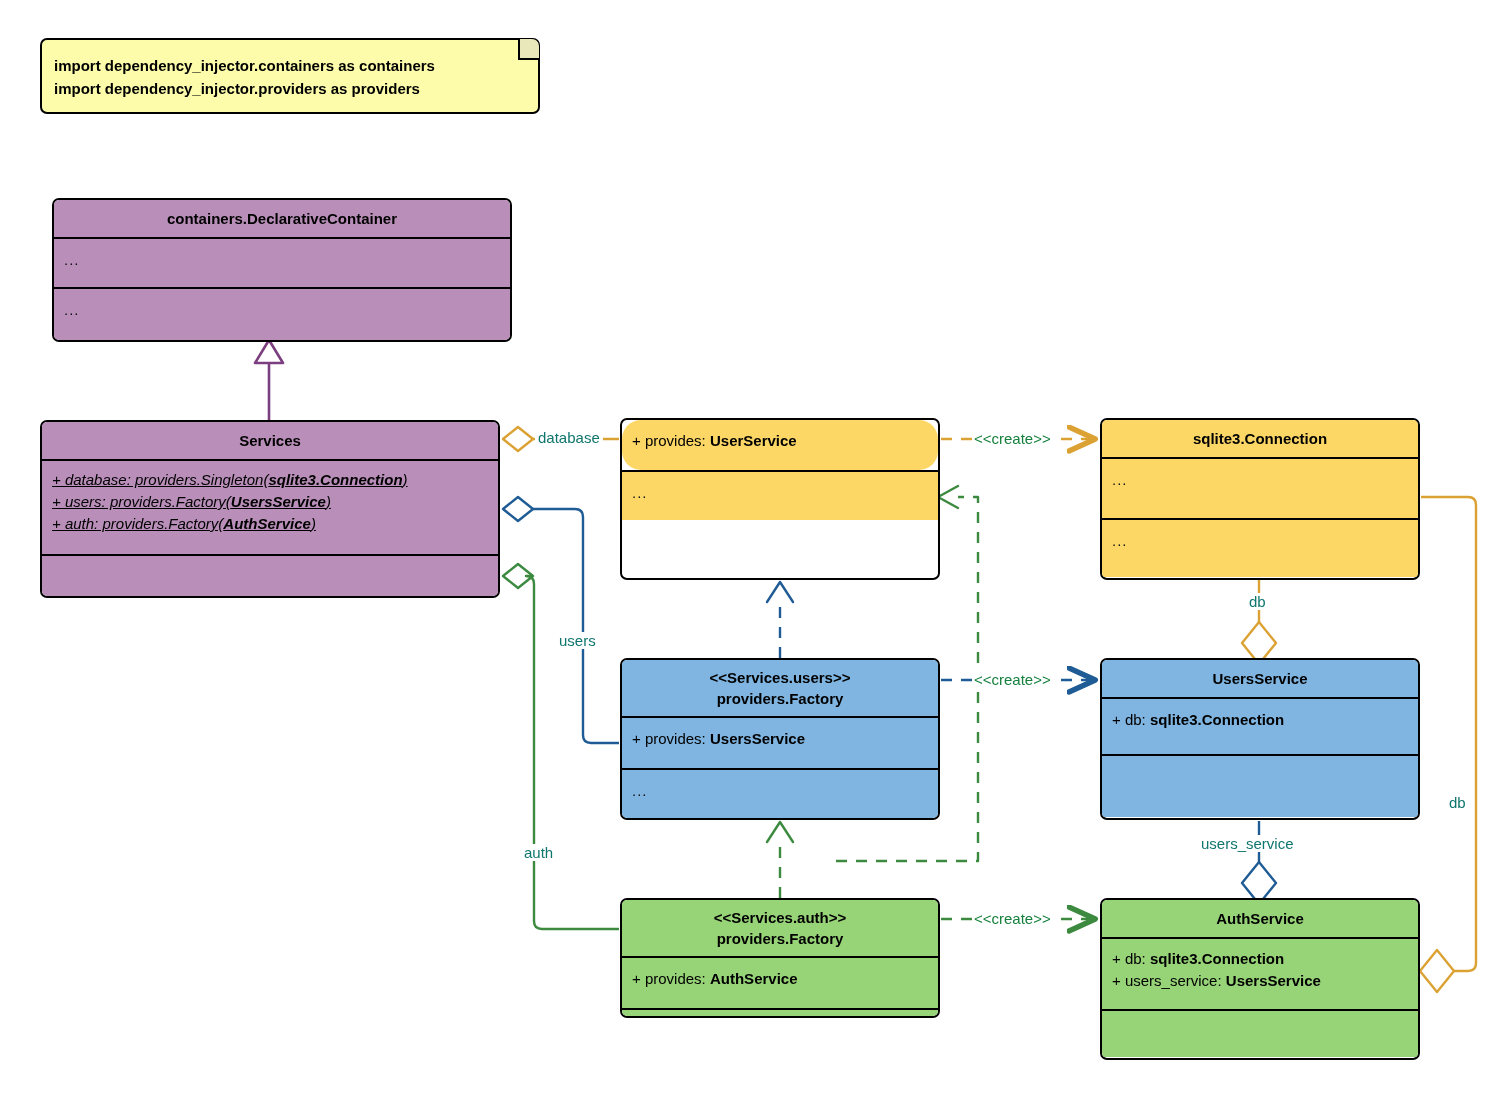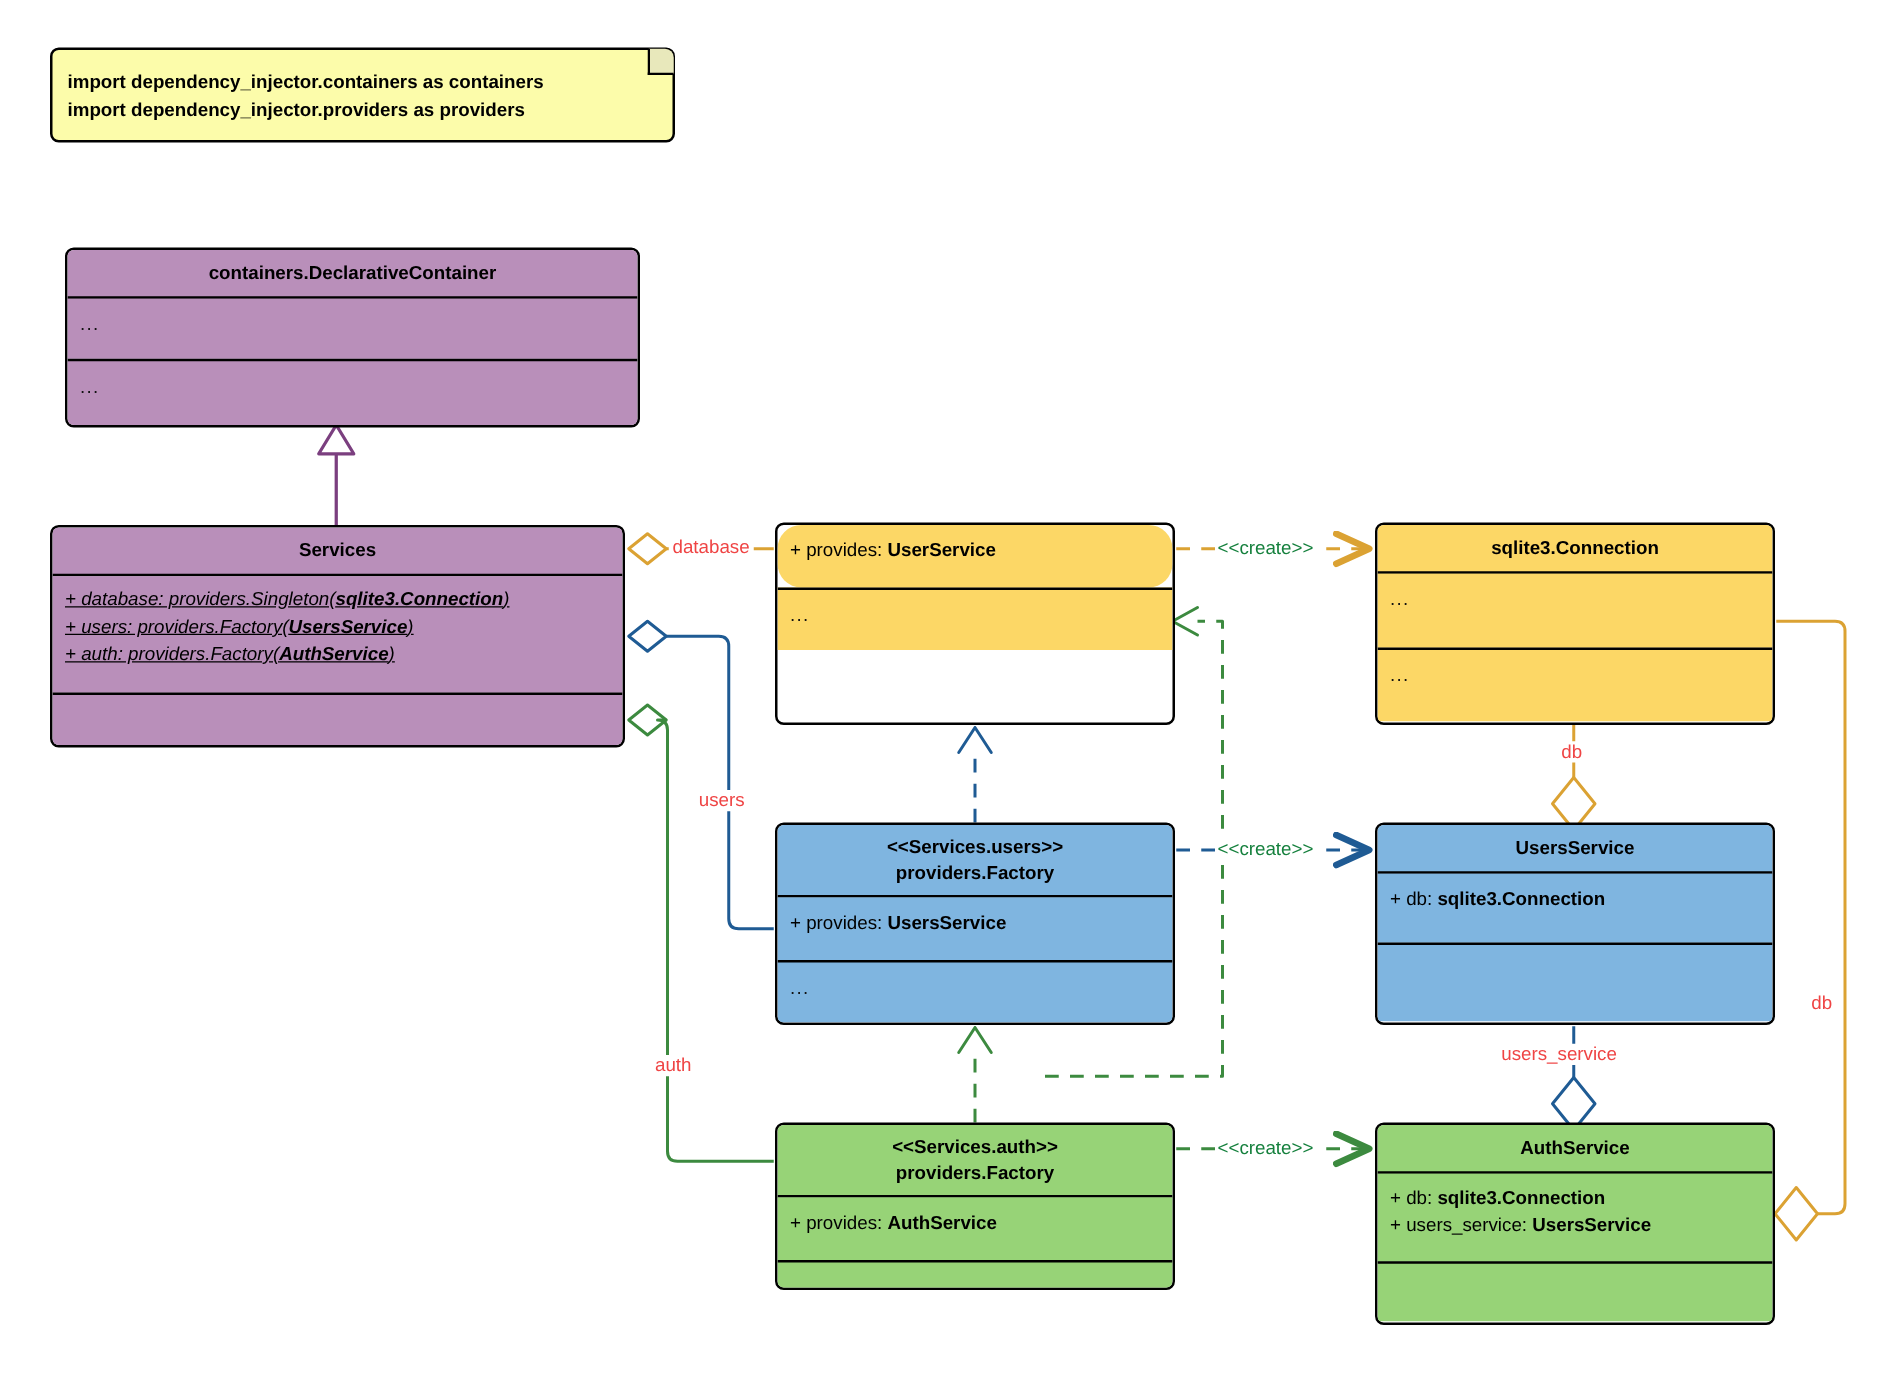--- a/index.html
+++ b/index.html
@@ -89,21 +89,21 @@
     background: #e8e8bb;
     border-left: 2.5px solid #000000;
     border-bottom: 2.5px solid #000000;
     border-top-right-radius: 7px;
   }
 
   
   .edge-label {
     position: absolute;
     font-size: 15px;
-    color: #ef4444;
+    color: #0f766e;
     background: #ffffff;
     padding: 0 3px;
     white-space: nowrap;
     line-height: 17px;
   }
   .stereo-label {
     position: absolute;
     font-size: 15px;
     color: #15803d;
     background: #ffffff;
@@ -272,21 +272,21 @@
   <div class="uml-box fill-blue" style="left:1100px; top:658px; width:320px; height:162px;">
     <div class="uml-header">UsersService</div>
     <div class="uml-compartment" style="height:55px;">
       <span class="attr"><span>+ db: </span><b>sqlite3.Connection</b></span>
     </div>
     <div class="uml-compartment" style="height:63px;">
       <span></span>
     </div>
   </div>
 
-  <div class="uml-box fill-green" style="left:620px; top:898px; width:320px; height:134px;">
+  <div class="uml-box fill-green" style="left:620px; top:898px; width:320px; height:120px;">
     <div class="uml-header" style="padding:7px 6px;">
       <div>&lt;&lt;Services.auth&gt;&gt;</div>
       <div>providers.Factory</div>
     </div>
     <div class="uml-compartment" style="height:50px;">
       <span class="attr"><span>+ provides: </span><b>AuthService</b></span>
     </div>
     <div class="uml-compartment" style="height:50px;">
       <span class="ellipsis">...</span>
     </div>

